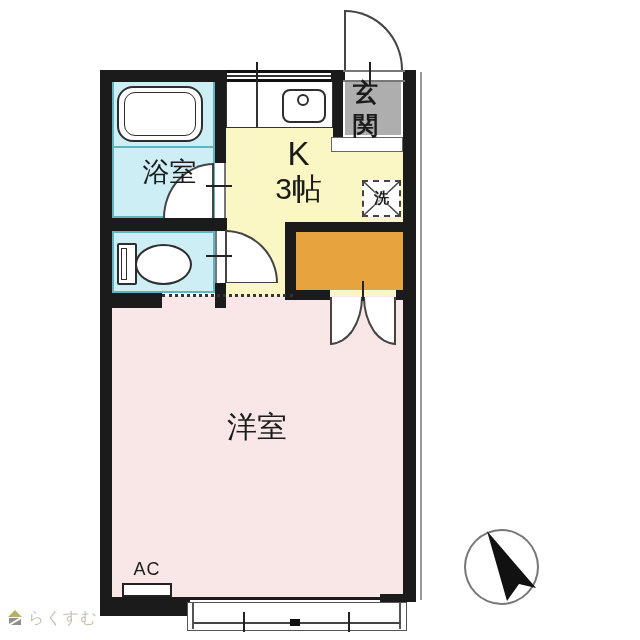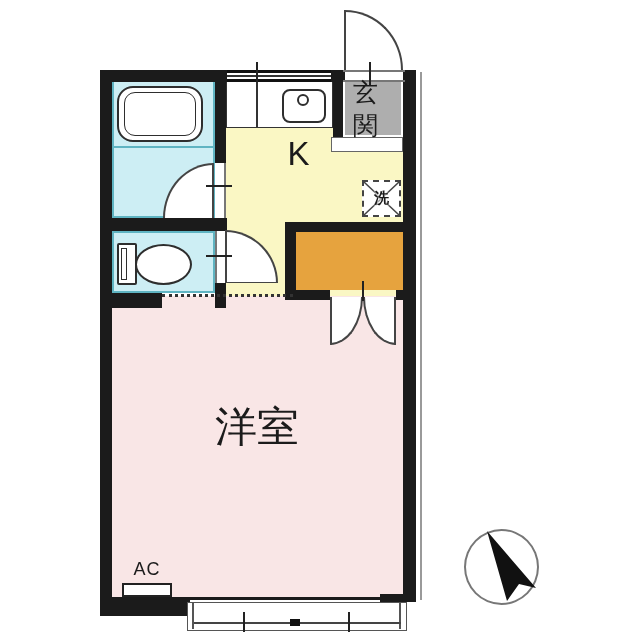--- a/index.html
+++ b/index.html
@@ -105,32 +105,42 @@
 
   <div class="a" style="left:187px;top:602px;width:220px;height:29px;background:#fff;border:1.5px solid #555;">
     <div class="a" style="left:4px;top:0;width:2px;height:26px;background:#555;"></div>
     <div class="a" style="left:211px;top:0;width:2px;height:26px;background:#555;"></div>
     <div class="a" style="left:6px;top:19px;width:207px;height:2px;background:#444;"></div>
     <div class="a tick" style="left:55px;top:9px;width:2px;height:20px;"></div>
     <div class="a tick" style="left:160px;top:9px;width:2px;height:20px;"></div>
     <div class="a" style="left:102px;top:16px;width:10px;height:7px;background:#111;"></div>
   </div>
 
+  <div class="a label" style="left:122px;top:154px;width:95px;height:36px;font-size:27px;font-weight:500;">浴室</div>
 
   <div class="a" style="left:246px;top:136px;width:105px;text-align:center;">
     <div style="font-size:33px;line-height:36px;font-weight:500;">K</div>
+    <div style="font-size:30px;line-height:34px;font-weight:500;">3帖</div>
   </div>
 
-  <div class="a label" style="left:343px;top:80px;width:47px;height:57px;font-size:25px;font-weight:400;letter-spacing:2px;">玄関</div>
+  <div class="a label" style="left:343px;top:80px;width:47px;height:57px;font-size:25px;font-weight:700;letter-spacing:2px;">玄関</div>
 
 
   <div class="a" style="left:177px;top:403px;width:160px;text-align:center;">
-    <div style="font-size:42px;line-height:48px;font-weight:500;">洋室</div>
+    <div style="font-size:30px;line-height:48px;font-weight:500;">洋室</div>
   </div>
 
   <div class="a" style="left:464px;top:529px;width:75px;height:76px;border:2px solid #777;border-radius:50%;">
     <svg width="75" height="76" style="position:absolute;left:-2px;top:-2px;">
       <polygon points="23,2 72,59 55,55 43,72" fill="#111"></polygon>
     </svg>
   </div>
 
+  <div class="a" style="left:7px;top:607px;width:130px;height:22px;display:flex;align-items:center;gap:5px;">
+    <svg width="16" height="16">
+      <polygon points="8,0 15,7 1,7" fill="#b3b163"></polygon>
+      <rect x="2" y="8" width="12" height="7" fill="#8f8f8f"></rect>
+      <line x1="2" y1="15" x2="14" y2="8" stroke="#fff" stroke-width="2"></line>
+    </svg>
+    <span style="font-size:16px;color:var(--logo);letter-spacing:1px;">らくすむ</span>
+  </div>
 
 </div>
 
 </body></html>

